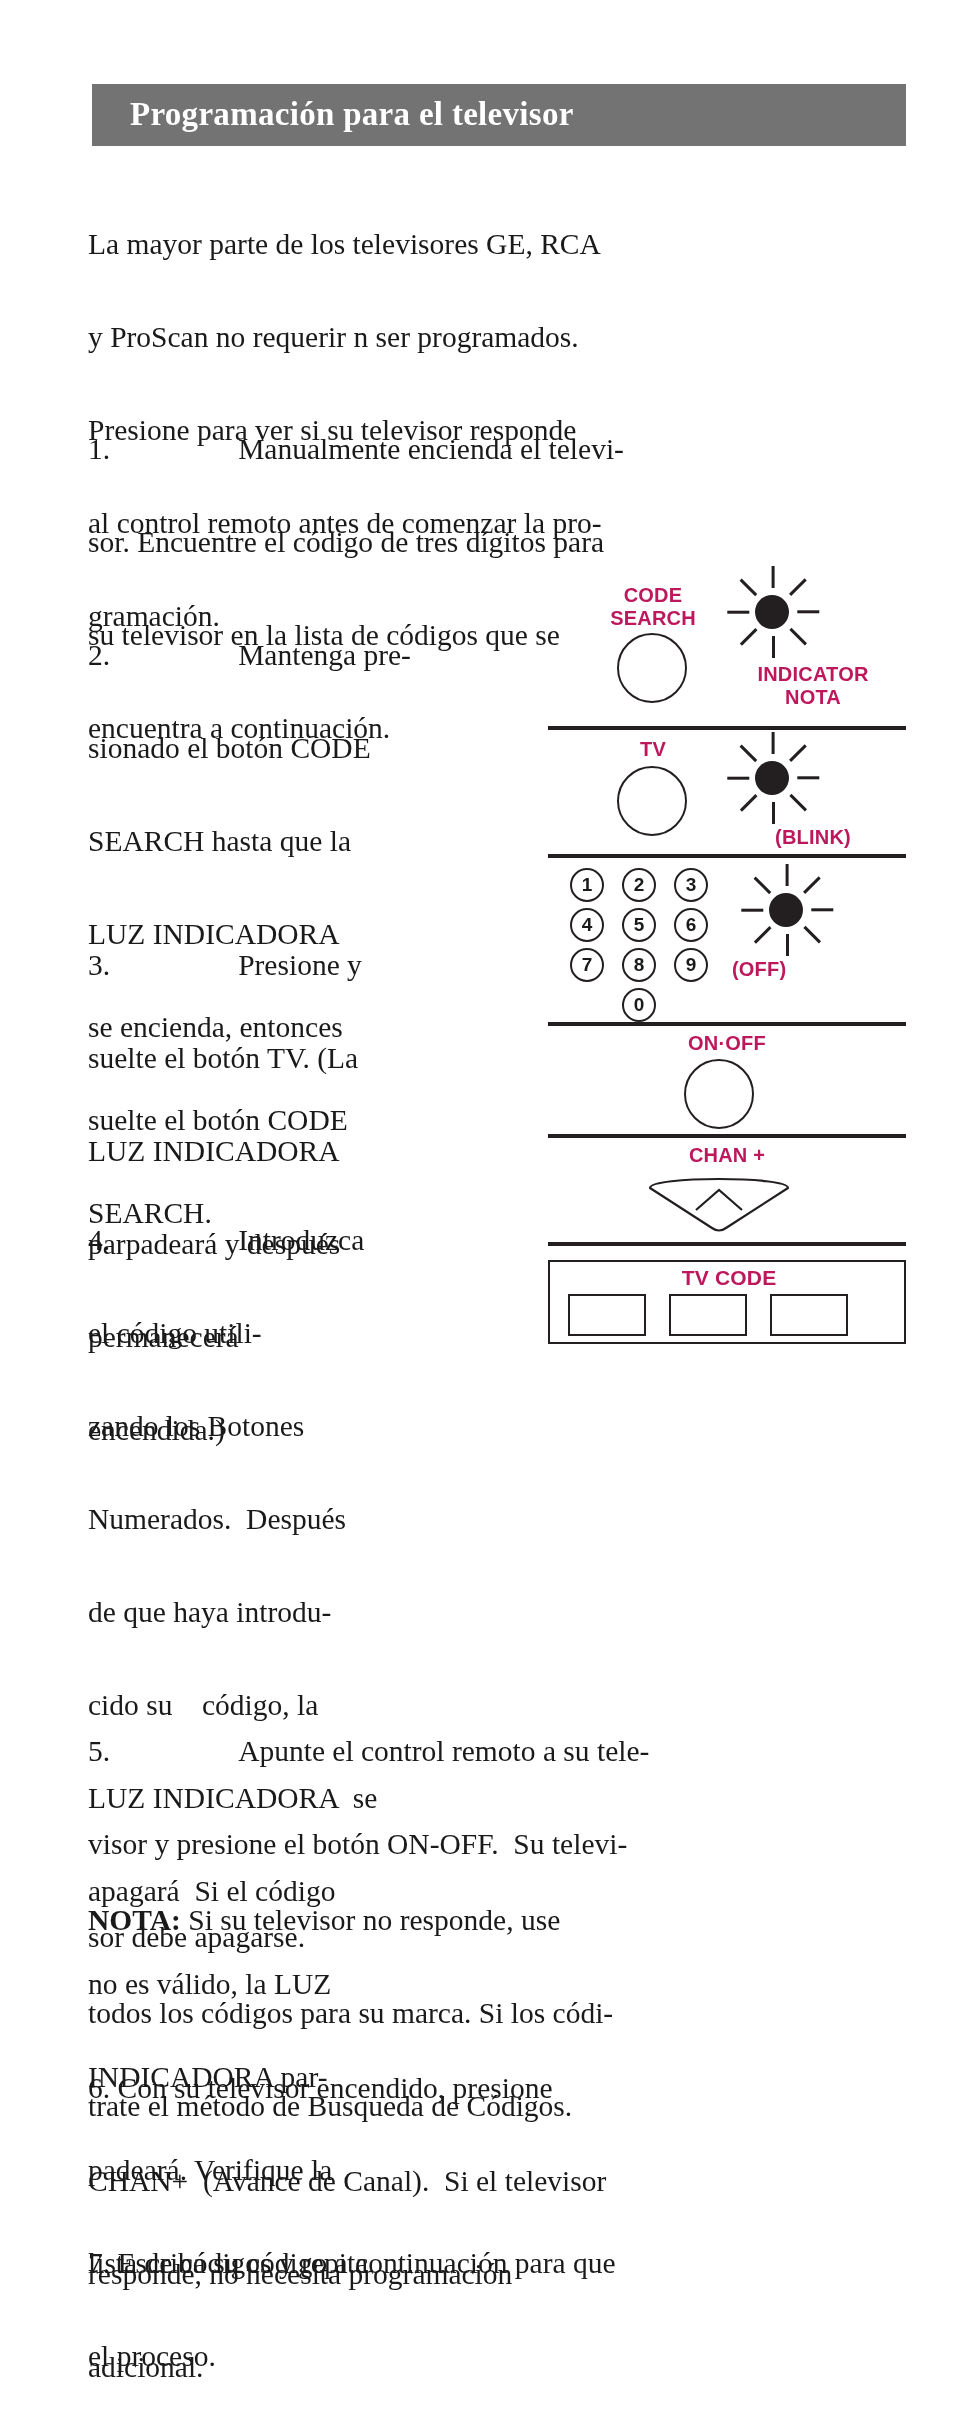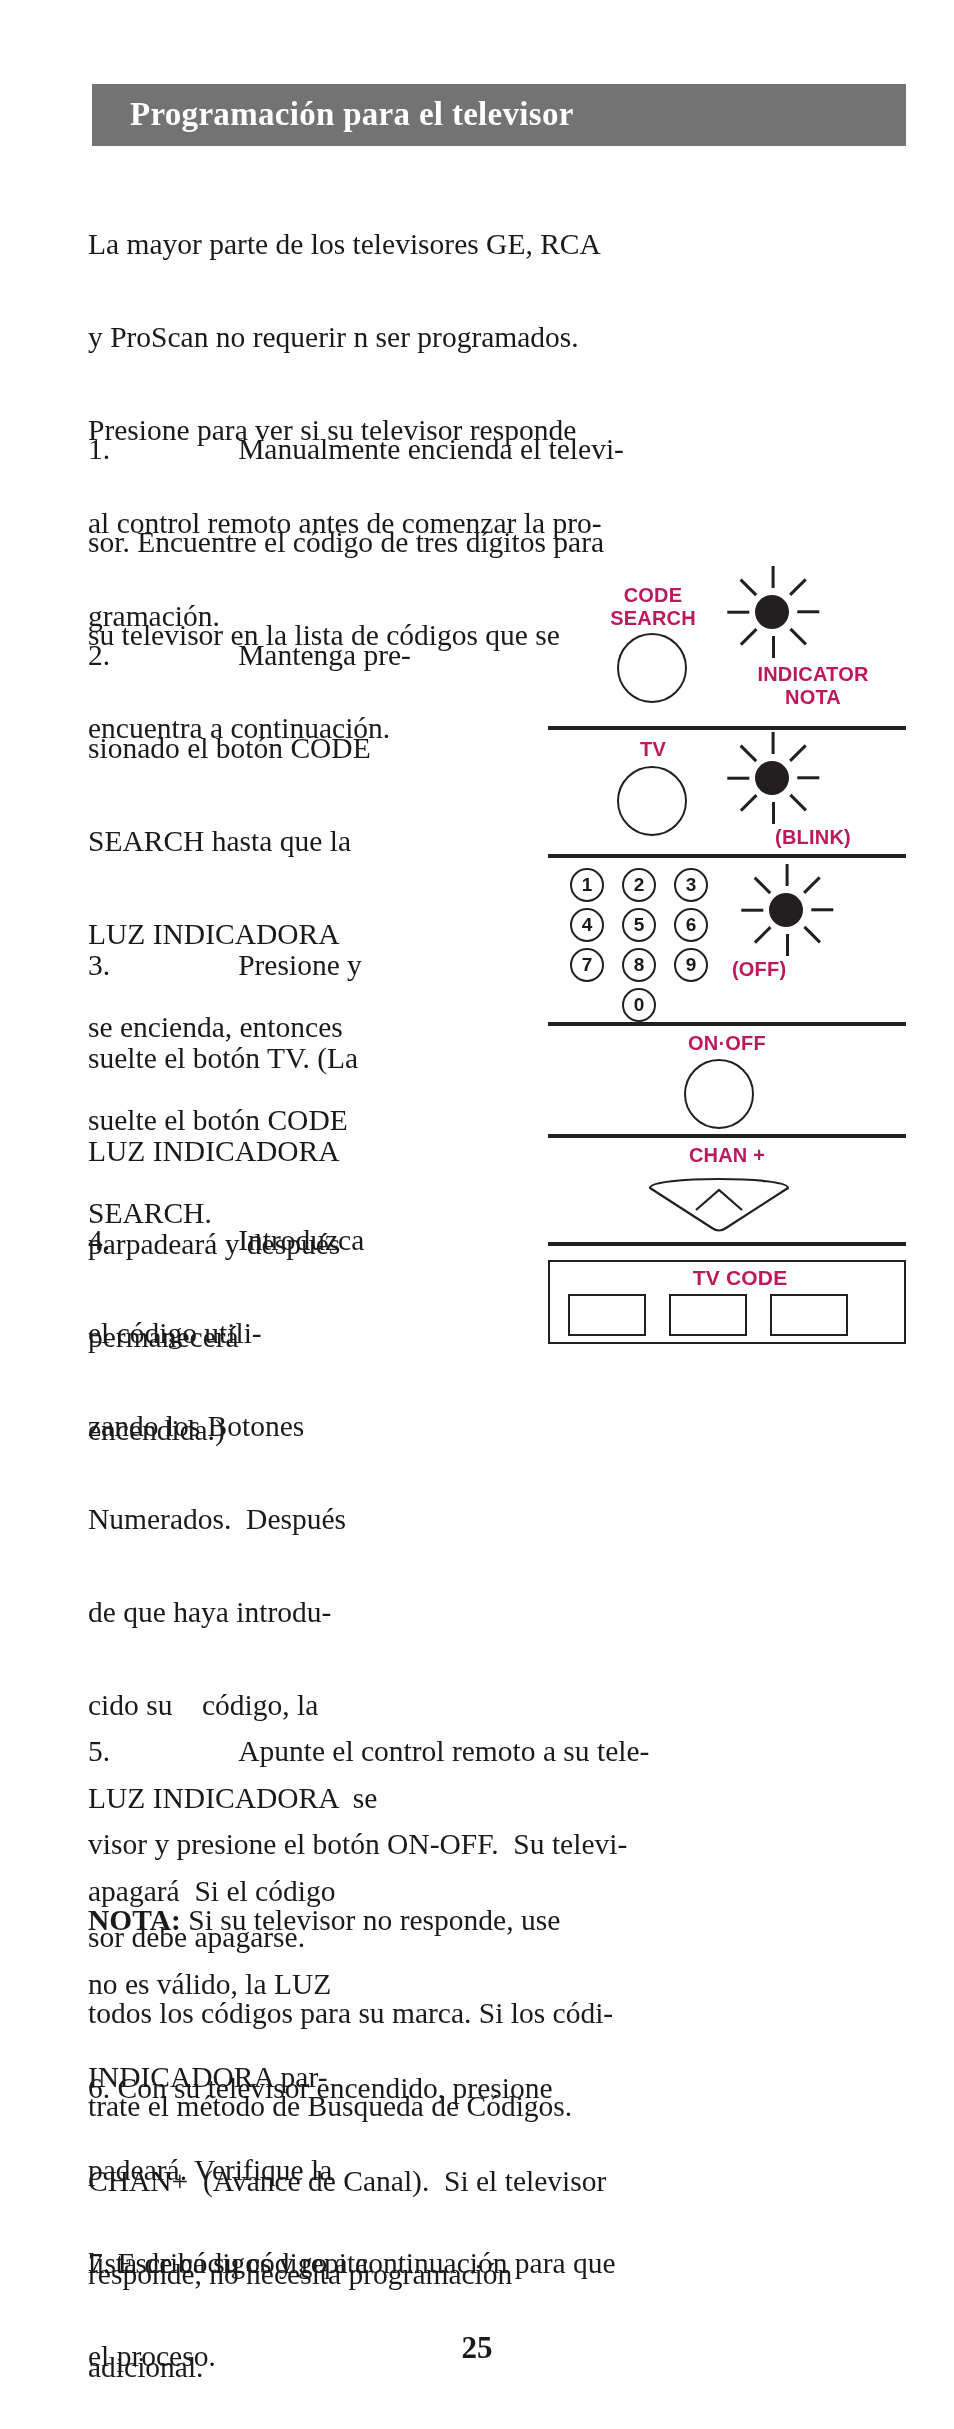--- a/index.html
+++ b/index.html
@@ -340,25 +340,24 @@
         <svg class="chan-shape" style="left:96px; top:34px;" width="150" height="62" viewBox="0 0 150 62">
           <path d="M6 16 C 6 4, 144 4, 144 16 L 82 56 Q 75 61 68 56 Z" fill="#ffffff" stroke="#231f20" stroke-width="2.2" stroke-linejoin="round"></path>
           <path d="M52 38 L 75 18 L 98 38" fill="none" stroke="#231f20" stroke-width="2.2" stroke-linejoin="miter"></path>
         </svg>
       </div>
     </div>
 
     <div class="panel" style="height:108px;">
       <div class="panel-inner">
         <div class="tvcode-box" style="left:0px; top:14px; width:358px; height:84px;">
-          <div class="lbl abs" style="left:11px; top:4px; width:358px; font-size:21px;">TV CODE</div>
+          <div class="lbl abs" style="left:0px; top:4px; width:358px; font-size:21px;">TV CODE</div>
           <div class="code-slot" style="left:18px;  top:32px; width:78px; height:42px;"></div>
           <div class="code-slot" style="left:119px; top:32px; width:78px; height:42px;"></div>
           <div class="code-slot" style="left:220px; top:32px; width:78px; height:42px;"></div>
         </div>
       </div>
     </div>
 
   </div>
 
-  <div class="page-number">25</div>
 
 </div>
 
 </body></html>

